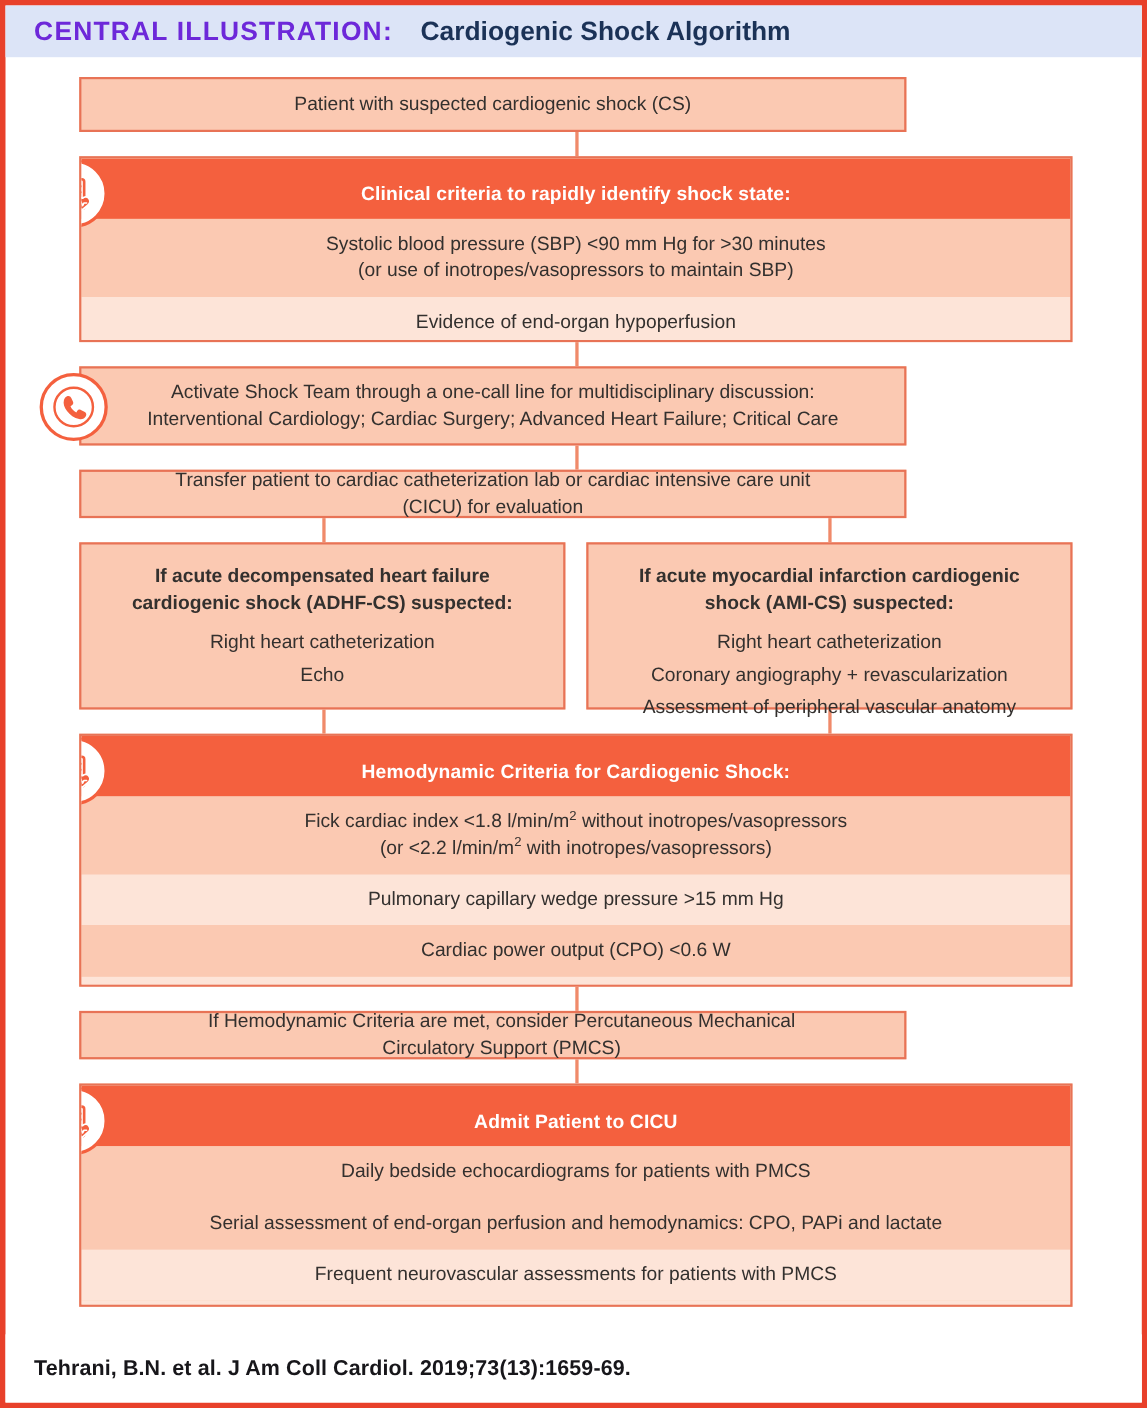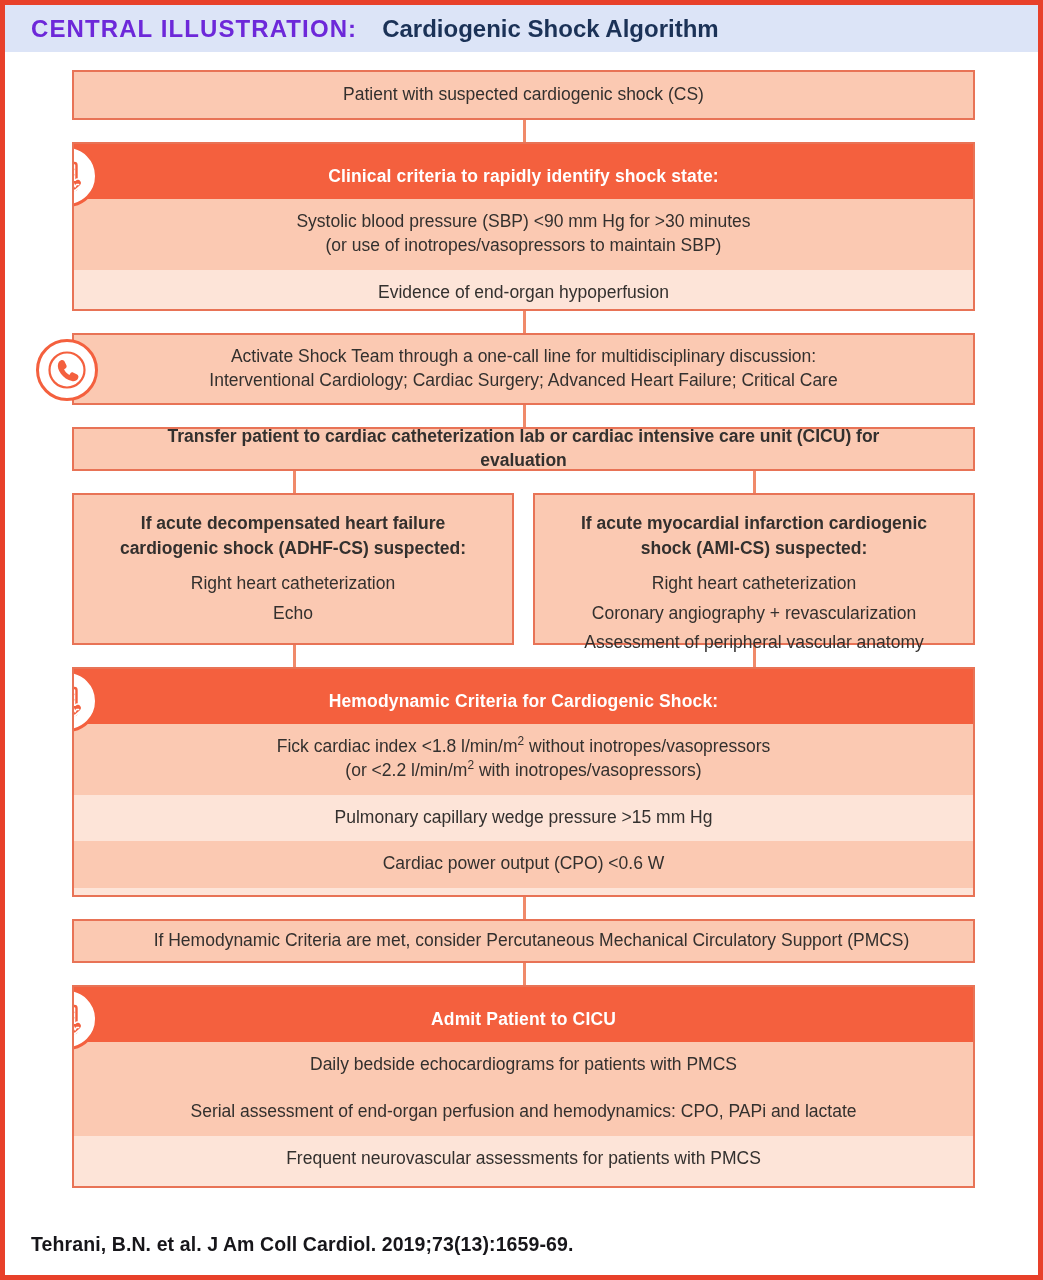--- a/index.html
+++ b/index.html
@@ -70,21 +70,21 @@
     position: absolute;
     width: 3px;
     background: #F08A6A;
     z-index: 0;
   }
 
   
   .box {
     position: relative;
     box-sizing: border-box;
-    width: 903px;
+    width: 752px;
     border: 2px solid #E87356;
     background: #FBC9B2;
     z-index: 2;
     margin: 0;
   }
   .box.simple {
     display: flex;
     align-items: center;
     justify-content: center;
     text-align: center;
@@ -241,21 +241,21 @@
             <svg width="42" height="42" viewBox="0 0 42 42">
     <circle cx="21" cy="21" r="17.5" fill="none" stroke="#F4603E" stroke-width="2.2"></circle>
     <path d="M14.6 11.4 c2.0 -0.9 3.4 -0.2 4.2 1.5 l1.5 3.2 c0.7 1.5 0.3 2.5 -0.9 3.3 l-1.3 0.9
              c0.9 2.4 2.9 4.5 5.3 5.6 l0.9 -1.4 c0.8 -1.2 1.8 -1.5 3.2 -0.8 l3.2 1.6
              c1.7 0.9 2.3 2.3 1.3 4.2 c-1.1 2.1 -3.5 3.1 -6.1 2.5 c-4.4 -1.0 -8.3 -3.6 -11.0 -7.3
              c-2.6 -3.5 -3.6 -7.0 -2.8 -9.9 c0.4 -1.6 1.3 -2.8 2.5 -3.4 z" fill="#F4603E"></path>
   </svg>
           </div>
         </div>
         <div class="connector" style="left: 451px; top: 335px; height: 22px;"></div>
-        <div class="box simple" style="height: 44px; position: absolute; left: 0px; top: 357px; font-weight: bold;">
+        <div class="box simple" style="height: 44px; position: absolute; left: 0px; top: 357px;">
           <span class="txt">Transfer patient to cardiac catheterization lab or cardiac intensive care unit (CICU) for evaluation</span>
         </div>
         <div class="connector" style="left: 221px; top: 401px; height: 22px;"></div>
         <div class="connector" style="left: 681px; top: 401px; height: 22px;"></div>
         <div class="branch-row" style="position: absolute; left: 0px; top: 423px;">
           <div class="branch-box" style="height: 152px;">
             <div class="b-head">
        <div>If acute decompensated heart failure</div>
        <div>cardiogenic shock (ADHF-CS) suspected:</div>
      </div>

